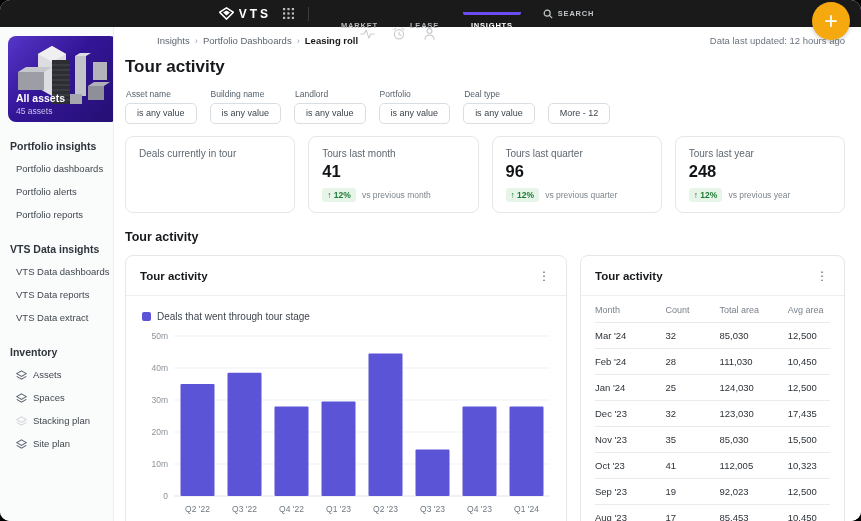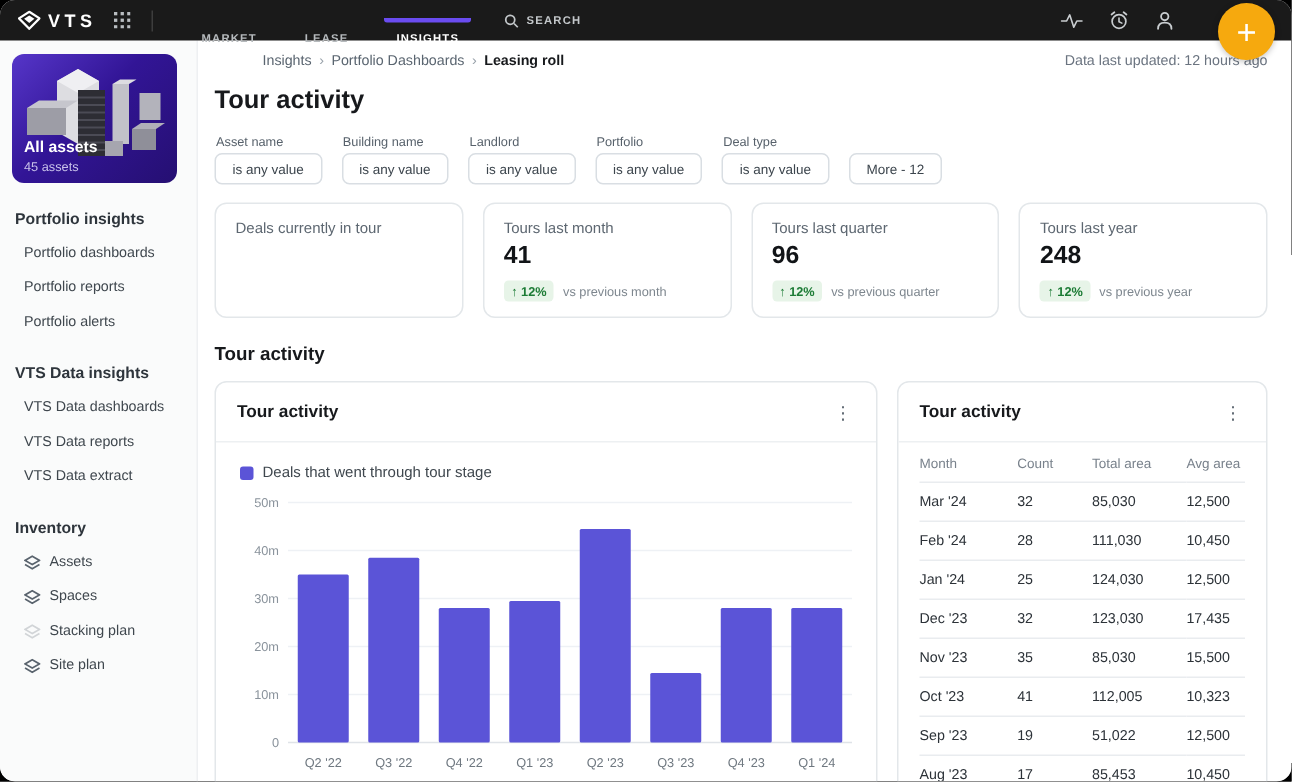--- a/index.html
+++ b/index.html
@@ -1,37 +1,37 @@
 <!DOCTYPE html>
 <html style="--accent: #5840d3; --bar: #5b54d7; --nav-indicator: #6a4cf0; --fab: #f6a90e; --badge-bg: #e7f4e8; --badge-text: #1d7c36;"><head>
 <meta charset="utf-8">
 <style>
   * { margin:0; padding:0; box-sizing:border-box; }
   html,body { background:#000; font-family:"Liberation Sans", sans-serif; }
   .page { position:relative; width:861px; height:521px; border-radius:10px; overflow:hidden; background:#fff; }
 
   
-  .nav { position:relative; height:27px; background:#1a1a1a; display:flex; align-items:center; justify-content:space-between; padding:0 60px 0 12px; }
+  .nav { position:relative; height:27px; background:#1a1a1a; display:flex; align-items:center; justify-content:space-between; padding:0 60px 0 12px;flex-direction:column; }
   .nav-left { display:flex; align-items:center; height:100%; }
   .logo { display:flex; align-items:center; gap:5px; cursor:pointer; }
   .logo-text { color:#fff; font-weight:bold; font-size:12px; letter-spacing:3px; }
   .grid-btn { margin-left:12px; display:flex; align-items:center; cursor:pointer; }
   .nav-divider { width:1px; height:14px; background:#3d3d3d; margin:0 16px 0 14px; }
   .tabs { display:flex; height:100%;margin-top:24px; }
   .tab { position:relative; display:flex; align-items:center; height:100%; padding:0 16px; font-size:7.5px; font-weight:bold; letter-spacing:0.8px; color:#b6babd; cursor:pointer; }
   .tab.active { color:#fff; }
   .tab.active::before { content:""; position:absolute; top:0; left:8px; right:8px; height:3px; background:var(--nav-indicator,#6a4cf0); border-radius:0 0 2px 2px; }
   .search { display:flex; align-items:center; gap:5px; margin-left:14px; font-size:7.5px; font-weight:bold; letter-spacing:0.8px; color:#c3c7ca; cursor:pointer; }
   .nav-right { display:flex; align-items:center; gap:17px; margin-right:18px; }
   .nav-icon { display:flex; align-items:center; cursor:pointer; }
   .fab { position:absolute; top:2px; right:11px; width:38px; height:38px; border-radius:50%; border:none; background:var(--fab,#f6a90e); color:#fff; font-size:23px; font-weight:300; line-height:1; cursor:pointer; z-index:20; box-shadow:0 1px 4px rgba(0,0,0,.25); display:flex; align-items:center; justify-content:center; }
 
   
   .body { display:flex; height:494px; }
-  .sidebar { width:132px; background:#fafbfb; border-right:1px solid #eef0f2; padding:9px 8px; overflow:hidden; }
+  .sidebar { width:114px; background:#fafbfb; border-right:1px solid #eef0f2; padding:9px 8px; overflow:hidden; }
   .main { flex:1; padding:8px 16px 0 11px; overflow:hidden; background:#fff; }
 
   
   .asset-card { position:relative; width:110px; height:86px; border-radius:8px; overflow:hidden; background:linear-gradient(135deg,#5636c9 0%, #321596 45%, #250f72 100%); cursor:pointer; }
   .asset-card svg { position:absolute; inset:0; }
   .asset-card-text { position:absolute; left:8px; bottom:6px; z-index:2; }
   .asset-title { color:#fff; font-size:10.5px; font-weight:bold; }
   .asset-sub { color:#c8c2ea; font-size:8.5px; margin-top:2px; }
   .side-section-title { font-size:10.5px; font-weight:bold; color:#2e353c; margin:18px 2px 6px; }
   .side-item { display:flex; align-items:center; gap:6px; font-size:9.5px; color:#3f474e; padding:5px 8px; border-radius:10px; margin:2px 0; cursor:pointer; white-space:nowrap; }
@@ -176,24 +176,24 @@
           <div class="asset-title">All assets</div>
           <div class="asset-sub">45 assets</div>
         </div>
       </div>
       <div id="sidebar-sections">
           <div class="side-section-title">Portfolio insights</div>
           <div class="side-item">
             <span>Portfolio dashboards</span>
           </div>
           <div class="side-item">
+            <span>Portfolio alerts</span>
+          </div>
+          <div class="side-item">
             <span>Portfolio reports</span>
-          </div>
-          <div class="side-item">
-            <span>Portfolio alerts</span>
           </div>
           <div class="side-section-title">VTS Data insights</div>
           <div class="side-item">
             <span>VTS Data dashboards</span>
           </div>
           <div class="side-item">
             <span>VTS Data reports</span>
           </div>
           <div class="side-item">
             <span>VTS Data extract</span>
@@ -376,21 +376,21 @@
                   </tr>
                   <tr>
                     <td>Oct '23</td>
                     <td>41</td>
                     <td>112,005</td>
                     <td>10,323</td>
                   </tr>
                   <tr>
                     <td>Sep '23</td>
                     <td>19</td>
-                    <td>51,022</td>
+                    <td>92,023</td>
                     <td>12,500</td>
                   </tr>
                   <tr>
                     <td>Aug '23</td>
                     <td>17</td>
                     <td>85,453</td>
                     <td>10,450</td>
                   </tr>
                 </tbody>
             </table>

